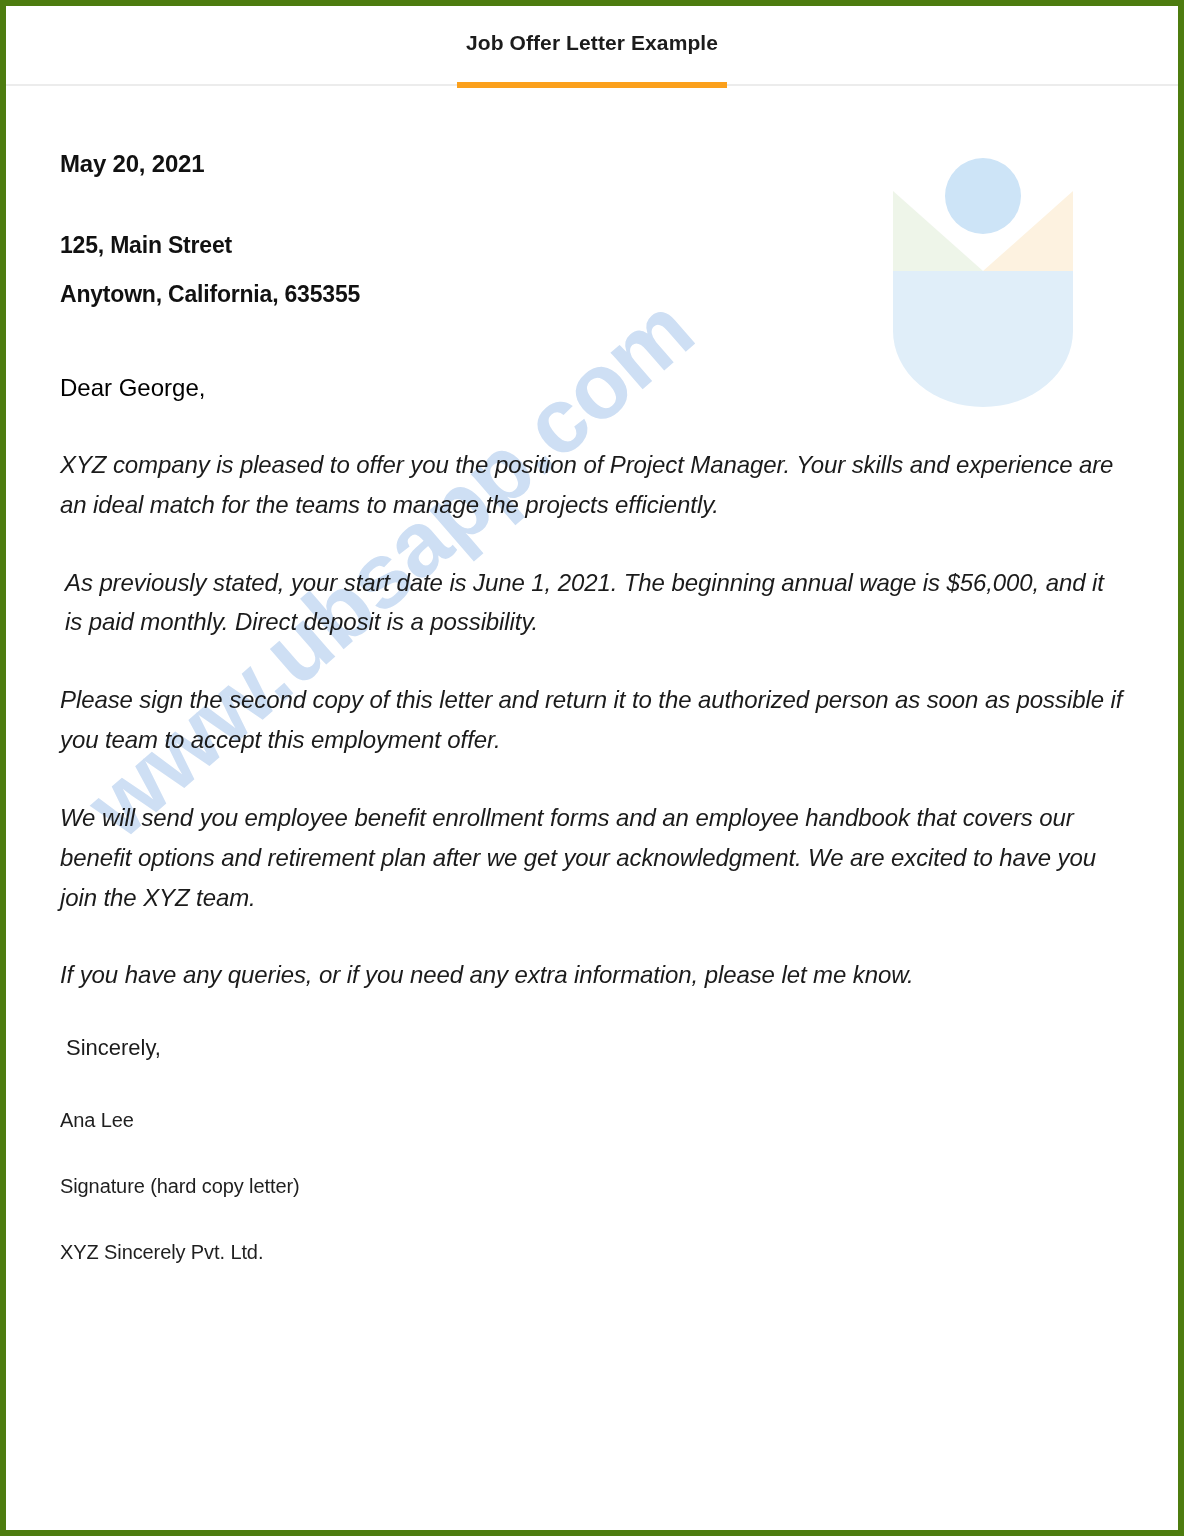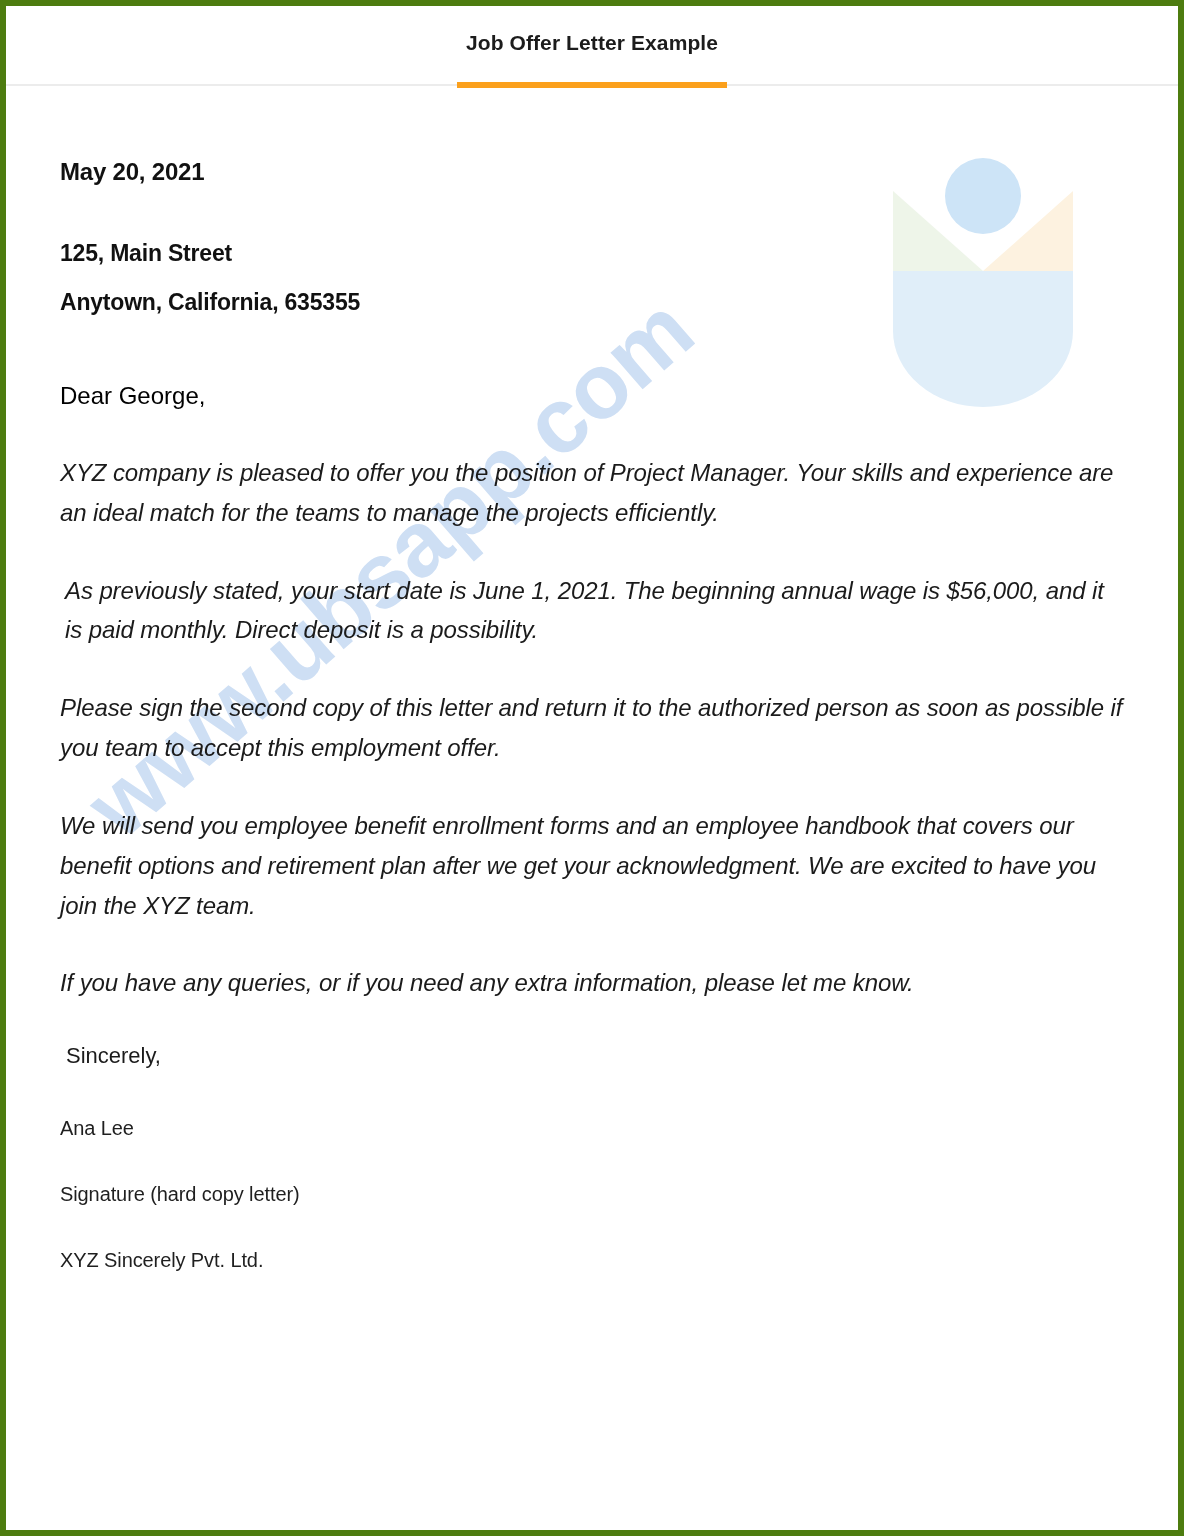--- a/index.html
+++ b/index.html
@@ -92,21 +92,20 @@
   }
 
   .meta-block {
     padding-top: 66px;
   }
   .meta-date {
     font-size: 24px;
     font-weight: bold;
     color: #111111;
     letter-spacing: -0.2px;
-    margin-top: 8px;
   }
   .addressee {
     margin-top: 54px;
   }
   .addressee-line {
     font-size: 23px;
     font-weight: bold;
     color: #111111;
     margin-bottom: 22px;
     letter-spacing: -0.2px;

